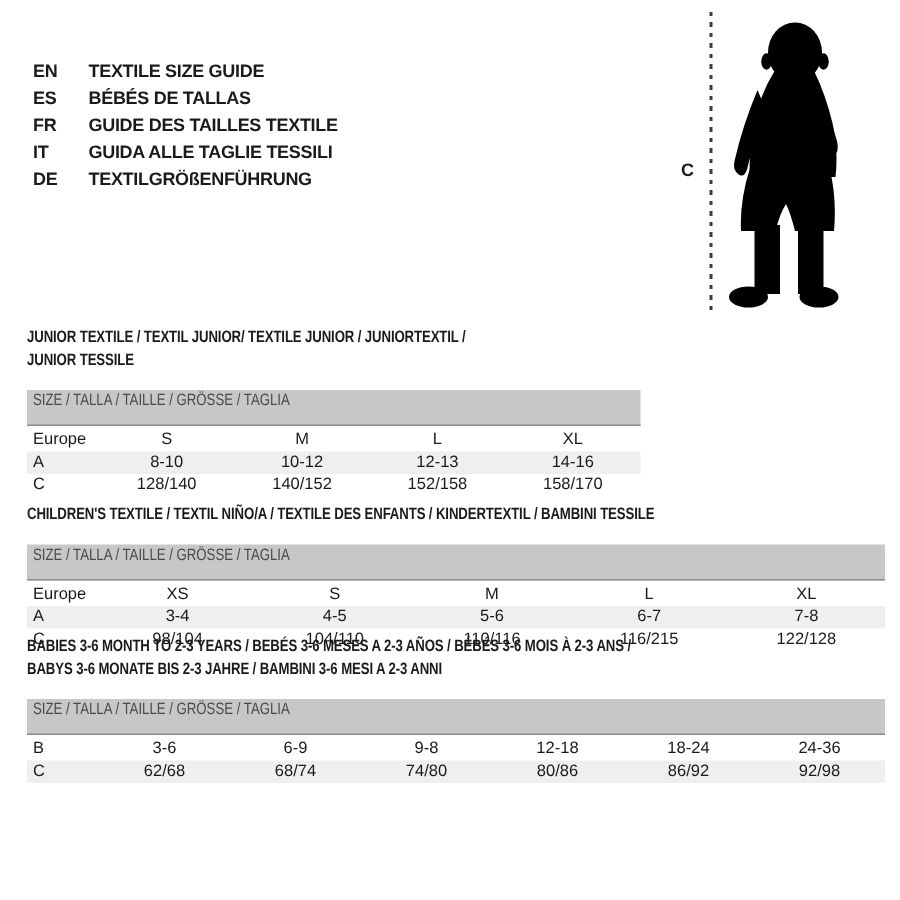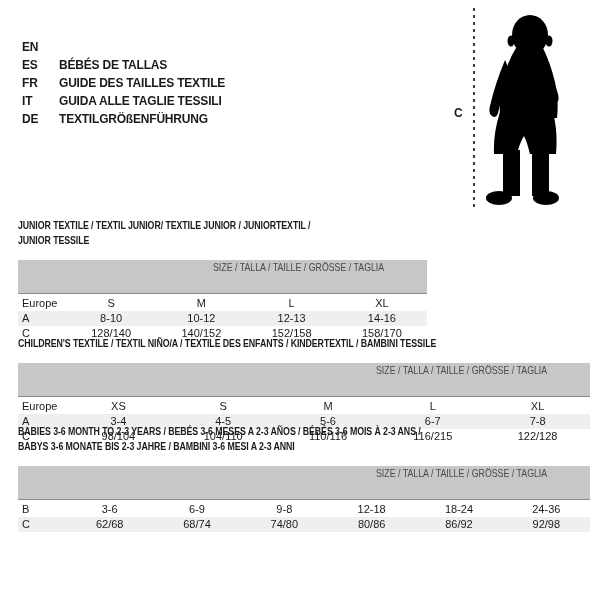--- a/index.html
+++ b/index.html
@@ -20,39 +20,40 @@
     background:repeating-linear-gradient(to bottom,#3d3d3d 0 3px,transparent 3px 7px);}
   .measure-label{position:absolute;left:454px;top:106px;font-size:12px;font-weight:bold;}
   .baby-svg{position:absolute;left:483px;top:8px;width:84px;height:200px;}
 
   
   .table-block{position:absolute;left:18px;}
   .t1{top:218px;width:409px;}
   .t2{top:336px;width:572px;}
   .t3{top:424px;width:572px;}
   .table-title{font-weight:bold;font-size:11px;line-height:15px;margin-bottom:12px;white-space:pre-line;letter-spacing:-0.1px;}
-  .size-bar{height:34px;line-height:14px;box-sizing:border-box;padding-left:4px;
+  .size-bar{height:24px;line-height:14px;box-sizing:border-box;padding-left:4px;
     background:var(--header-bar-bg,#c7c7c7);color:var(--header-bar-text,#4a4a4a);
-    border-bottom:1px solid var(--header-bar-border,#8a8a8a);font-size:11px;text-align:right;}
+    border-bottom:1px solid var(--header-bar-border,#8a8a8a);font-size:11px;}
   table.size-table{width:100%;border-collapse:collapse;table-layout:fixed;font-size:11px;margin-top:2px;}
   table.size-table td{height:15px;padding:0;text-align:center;line-height:15px;}
   table.size-table td.row-label{text-align:left;padding-left:4px;}
   table.size-table tr.shaded{background:var(--shaded-row-bg,#efefef);}
 
   
   .legend{position:absolute;left:20px;top:537px;font-size:11px;font-weight:bold;line-height:15px;}
 </style>
 </head>
 <body>
 
 <div class="page">
 
   <div class="languages">
     <div class="lang-row">
       <span class="lang-code">EN</span>
+      <span>TEXTILE SIZE GUIDE</span>
     </div>
     <div class="lang-row">
       <span class="lang-code">ES</span>
       <span>BÉBÉS DE TALLAS</span>
     </div>
     <div class="lang-row">
       <span class="lang-code">FR</span>
       <span>GUIDE DES TAILLES TEXTILE</span>
     </div>
     <div class="lang-row">

